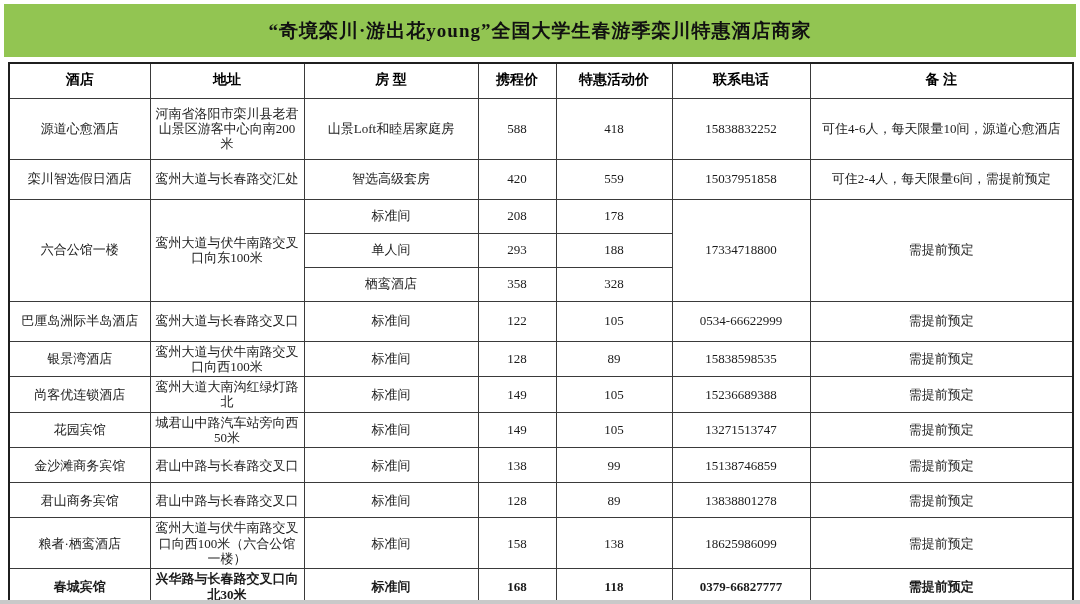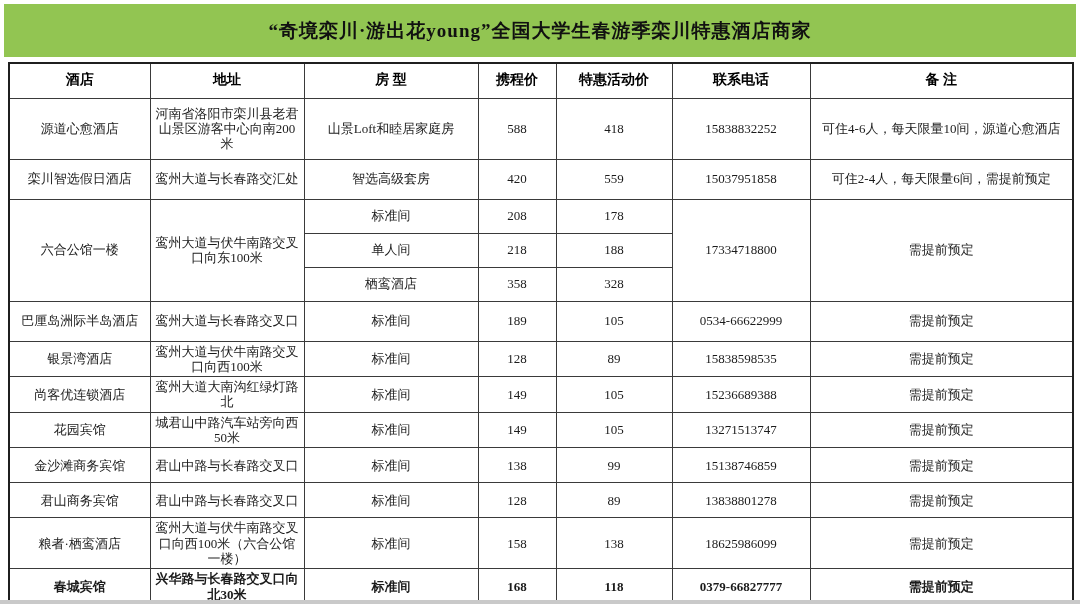--- a/index.html
+++ b/index.html
@@ -103,33 +103,33 @@
         <td rowspan="3">六合公馆一楼</td>
         <td rowspan="3">鸾州大道与伏牛南路交叉口向东100米</td>
         <td>标准间</td>
         <td>208</td>
         <td>178</td>
         <td rowspan="3">17334718800</td>
         <td rowspan="3">需提前预定</td>
       </tr>
       <tr style="height: 34px;">
         <td>单人间</td>
-        <td>218</td>
+        <td>293</td>
         <td>188</td>
       </tr>
       <tr style="height: 34px;">
         <td>栖鸾酒店</td>
         <td>358</td>
         <td>328</td>
       </tr>
       <tr style="height: 40px;">
         <td>巴厘岛洲际半岛酒店</td>
         <td>鸾州大道与长春路交叉口</td>
         <td>标准间</td>
-        <td>189</td>
+        <td>122</td>
         <td>105</td>
         <td>0534-66622999</td>
         <td>需提前预定</td>
       </tr>
       <tr style="height: 35px; margin-left: 12px;">
         <td>银景湾酒店</td>
         <td>鸾州大道与伏牛南路交叉口向西100米</td>
         <td>标准间</td>
         <td>128</td>
         <td>89</td>

